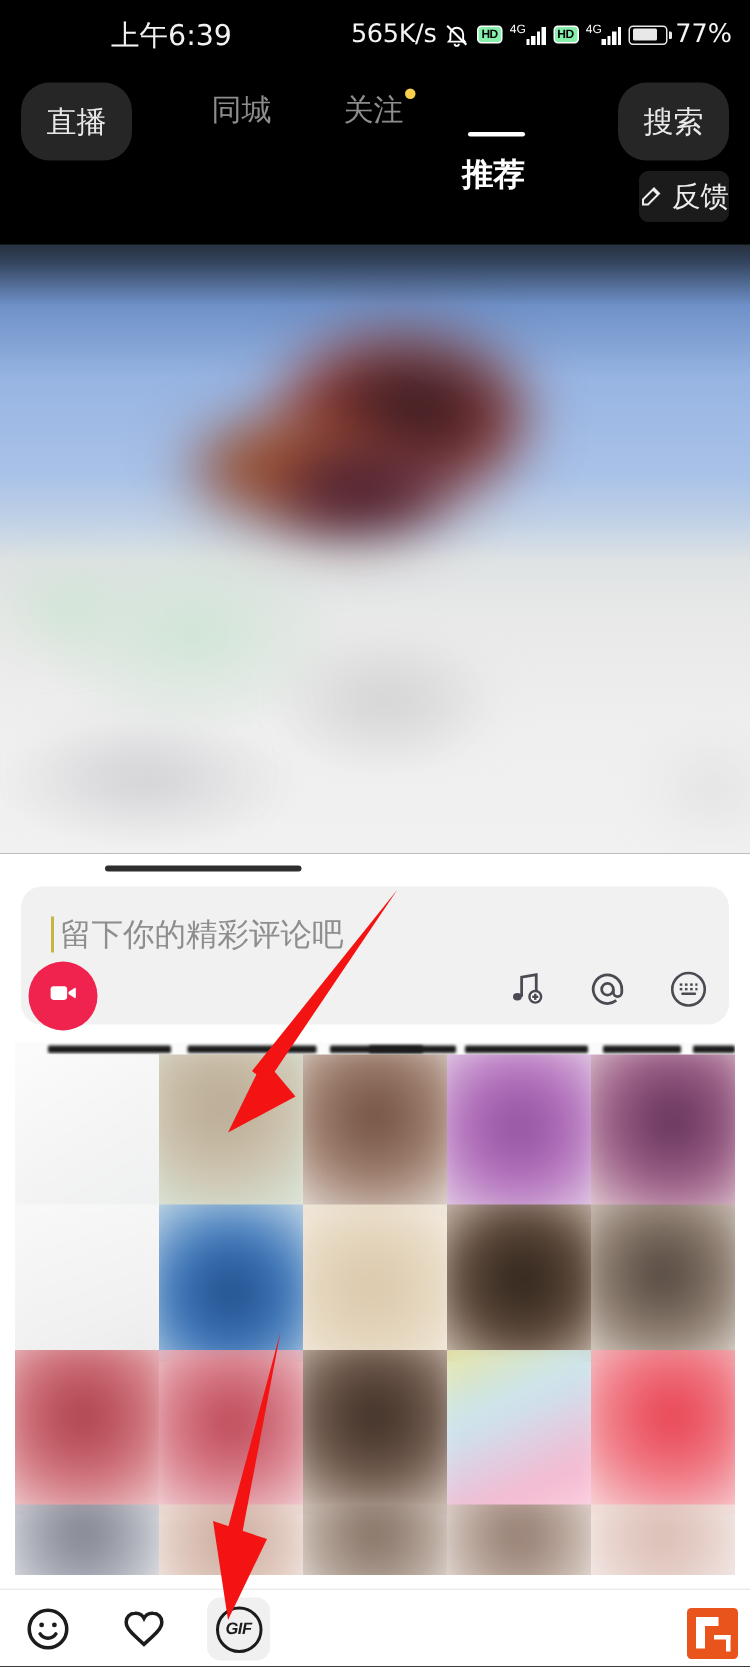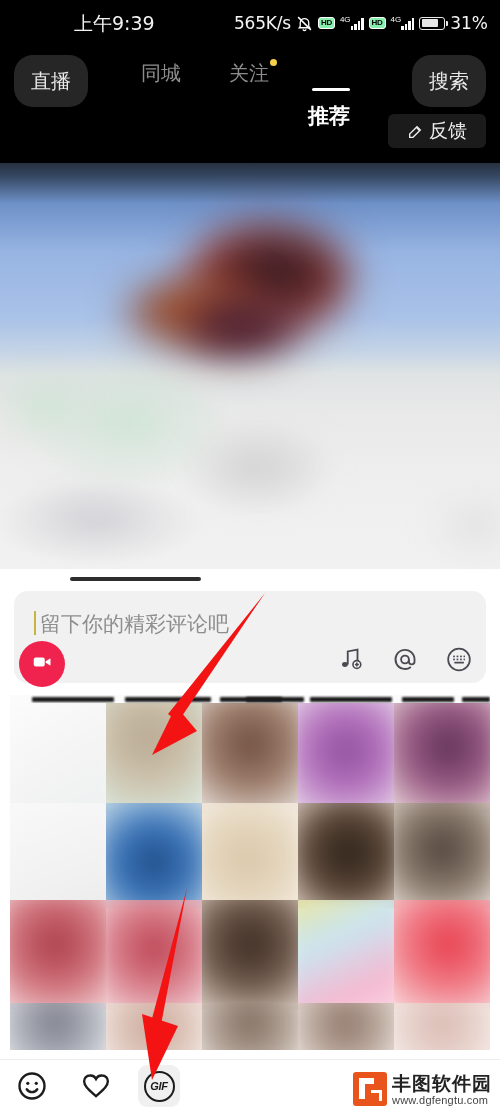--- a/index.html
+++ b/index.html
@@ -77,21 +77,21 @@
   }
   .tab-underline{
     position:absolute; left:312px; top:42px; width:38px; height:3px;
     background:#fff; border-radius:2px;
   }
 
   
   .feedback{
     position:absolute; top:114px; right:14px; height:34px;
     background:#1b1b1b; border-radius:6px;
-    display:flex; align-items:center; gap:6px; padding:0 19px;
+    display:flex; align-items:center; gap:6px; padding:0 0;
     color:#ededed; font-size:19px;
   }
   .pencil-ic{ display:inline-block; width:16px; height:16px; }
 
   
   .content{
     position:absolute; top:163px; left:0; width:500px; height:406px;
     overflow:hidden;
     background:
       radial-gradient(ellipse 150px 100px at 128px 260px, rgba(190,225,200,0.55), rgba(190,225,200,0) 70%),
@@ -226,21 +226,21 @@
   .wm-text{ display:flex; flex-direction:column; align-items:flex-start; }
   .wm-cn{ font-size:19px; font-weight:bold; color:#222; line-height:21px; letter-spacing:1px;}
   .wm-url{ font-size:11px; color:#444; line-height:12px; letter-spacing:0.2px;}
 </style>
 </head>
 <body>
 
 <div id="app">
 
   <div class="statusbar">
-    <div class="sb-time">上午9:39</div>
+    <div class="sb-time">上午6:39</div>
     <div class="sb-right">
       <span class="sb-speed">565K/s</span>
       <span class="sb-icon">
         <svg width="17" height="17" viewBox="0 0 24 24" fill="none" stroke="#fff" stroke-width="1.8">
           <path d="M6 16v-5a6 6 0 0 1 6-6 6 6 0 0 1 6 6v5l1.5 2H4.5L6 16z"></path>
           <path d="M10 20a2 2 0 0 0 4 0"></path>
           <line x1="3" y1="3" x2="21" y2="21" stroke="#fff" stroke-width="2"></line>
         </svg>
       </span>
       <span class="netgrp">
@@ -263,21 +263,21 @@
         <span class="sig">
             <i></i>
             <i></i>
             <i></i>
             <i></i>
           </span>
       </span>
       <span class="batt">
           <i></i>
         </span>
-      <span class="sb-pct">31%</span>
+      <span class="sb-pct">77%</span>
     </div>
   </div>
 
   <div class="topnav">
     <div class="nav-pill left">直播</div>
 
     <div class="nav-tab t1">
       <span>同城</span>
     </div>
 
@@ -464,24 +464,20 @@
         </svg>
       </div>
       <div class="bb-ic i3">
         <span class="gifcircle">GIF</span>
       </div>
 
       <div class="watermark">
         <div class="wm-logo">
             <em></em>
           </div>
-        <div class="wm-text">
-          <span class="wm-cn">丰图软件园</span>
-          <span class="wm-url">www.dgfengtu.com</span>
-        </div>
       </div>
     </div>
   </div>
 
   <svg class="arrow" viewBox="0 0 500 1111">
 
     <g>
       <path d="M265,593 L178,722 L168,714 Z" fill="#f31313"></path>
       <path d="M176,706 L152,755 L197,731 Z" fill="#f31313"></path>
     </g>

